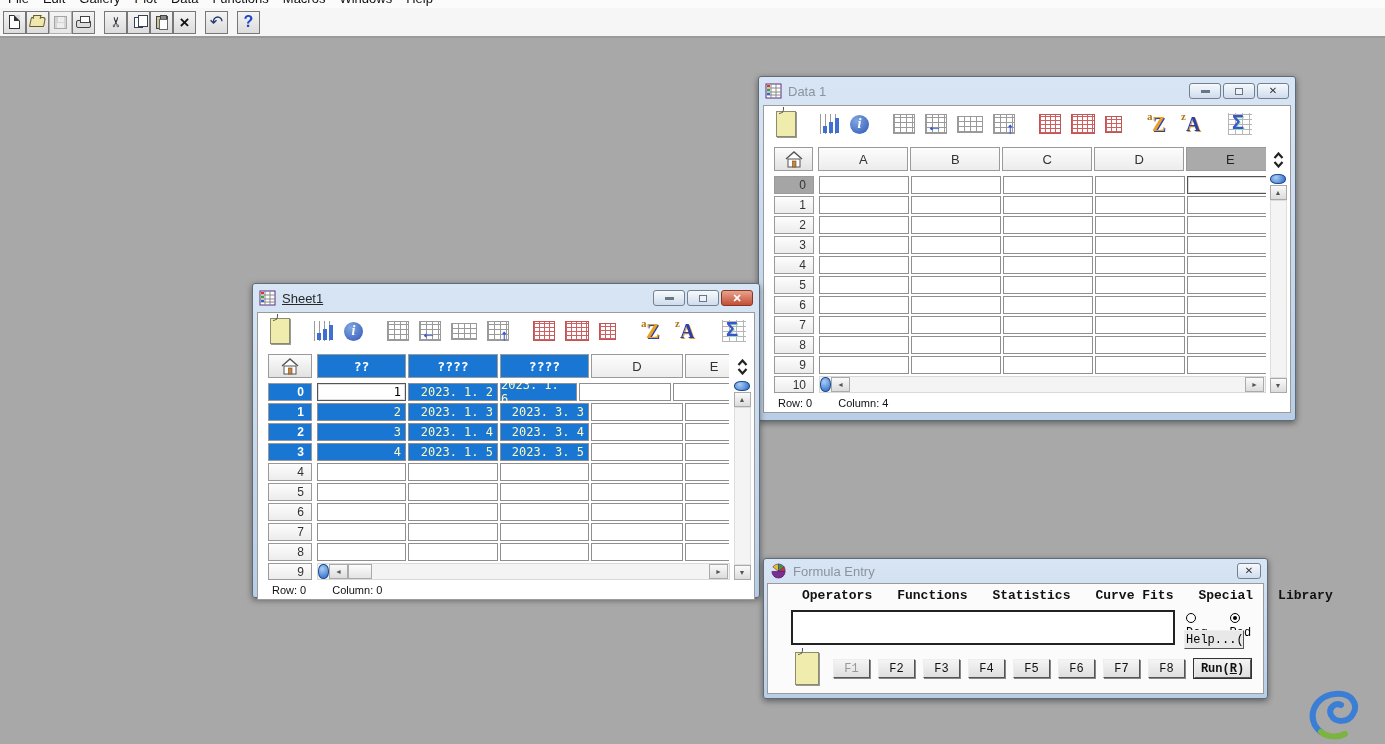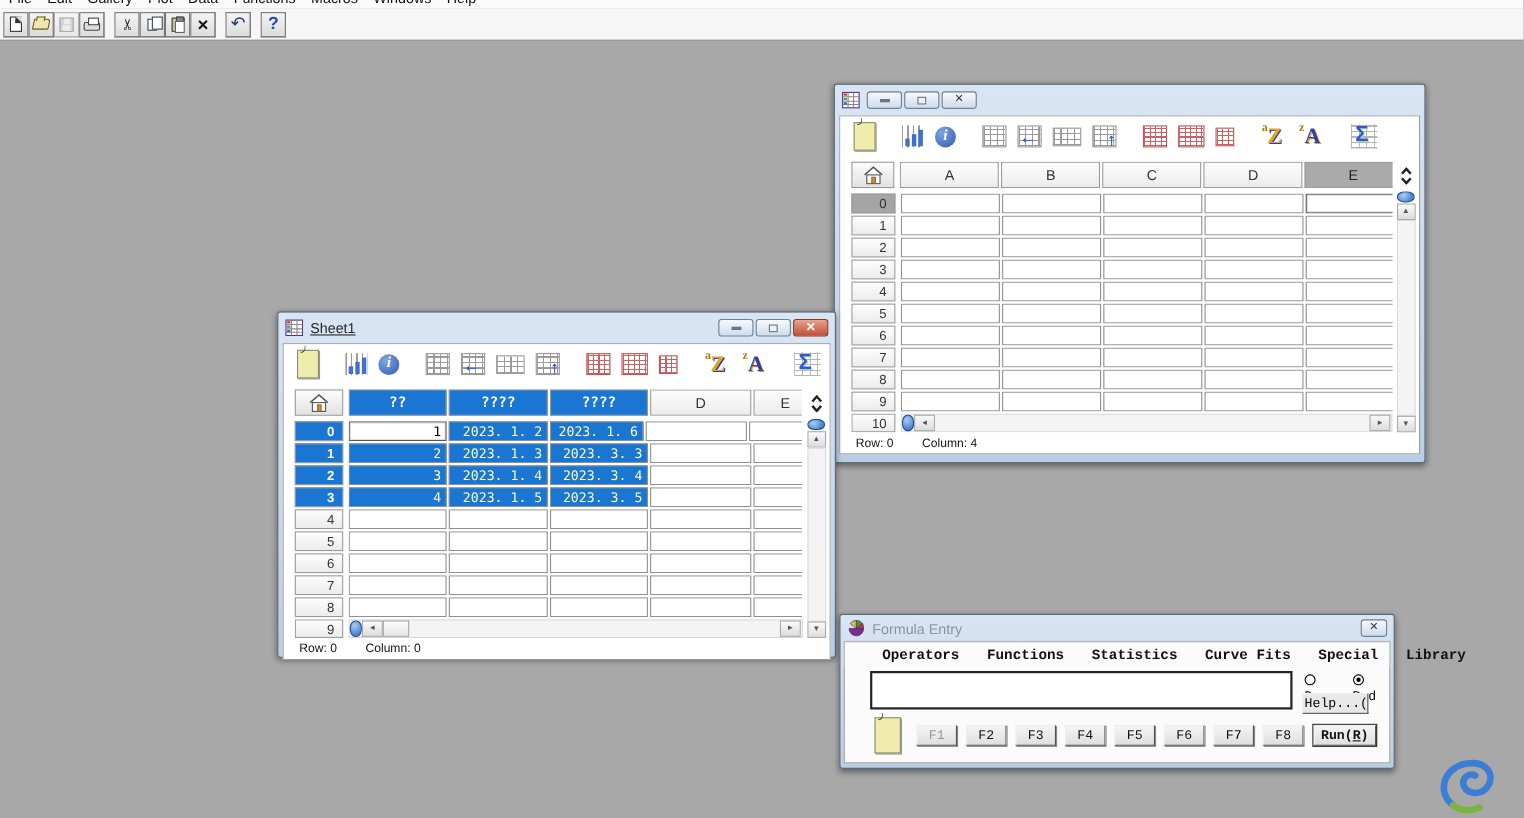--- a/index.html
+++ b/index.html
@@ -256,20 +256,21 @@
 
 <div class="window" id="win-data1">
   <div class="titlebar">
     <svg class="win-ico" viewBox="0 0 17 16">
       <rect x="1" y="1" width="15" height="14" fill="#fff" stroke="#5a2d82"></rect>
       <path d="M1 5 H16 M1 9 H16 M1 12 H16 M6 1 V15 M11 1 V15" stroke="#888" stroke-width="1" fill="none"></path>
       <rect x="2" y="2" width="3" height="2" fill="#d33"></rect>
         <rect x="2" y="6" width="3" height="2" fill="#3a3"></rect>
       <rect x="2" y="10" width="3" height="2" fill="#36c"></rect>
     </svg>
+    <span class="title">Data 1</span>
     <span class="capbtns">
       <button class="capbtn">
           <span class="dash"></span>
         </button>
       <button class="capbtn">
           <span class="box"></span>
         </button>
       <button class="capbtn">✕</button>
     </span>
   </div>
@@ -572,21 +573,21 @@
             <div class="colhead" style="width: 92px;">D</div>
             <div class="colhead" style="width: 58px;">E</div>
           </div>
         </div>
         <div class="sg-rows">
           <div class="sg-row">
             <div class="rowhead sel-blue" style="width: 44px;">0</div>
             <div class="sg-cells" style="width: 412px;">
               <div class="cell active" style="width: 89px;">1</div>
               <div class="cell sel" style="width: 90px;">2023. 1. 2</div>
-              <div class="cell sel" style="width: 85px;">2023. 1. 6</div>
+              <div class="cell sel" style="width: 77px;">2023. 1. 6</div>
               <div class="cell" style="width: 92px;"></div>
               <div class="cell" style="width: 58px;"></div>
             </div>
           </div>
           <div class="sg-row">
             <div class="rowhead sel-blue" style="width: 44px;">1</div>
             <div class="sg-cells" style="width: 412px;">
               <div class="cell sel" style="width: 89px;">2</div>
               <div class="cell sel" style="width: 90px;">2023. 1. 3</div>
               <div class="cell sel" style="width: 89px;">2023. 3. 3</div>

